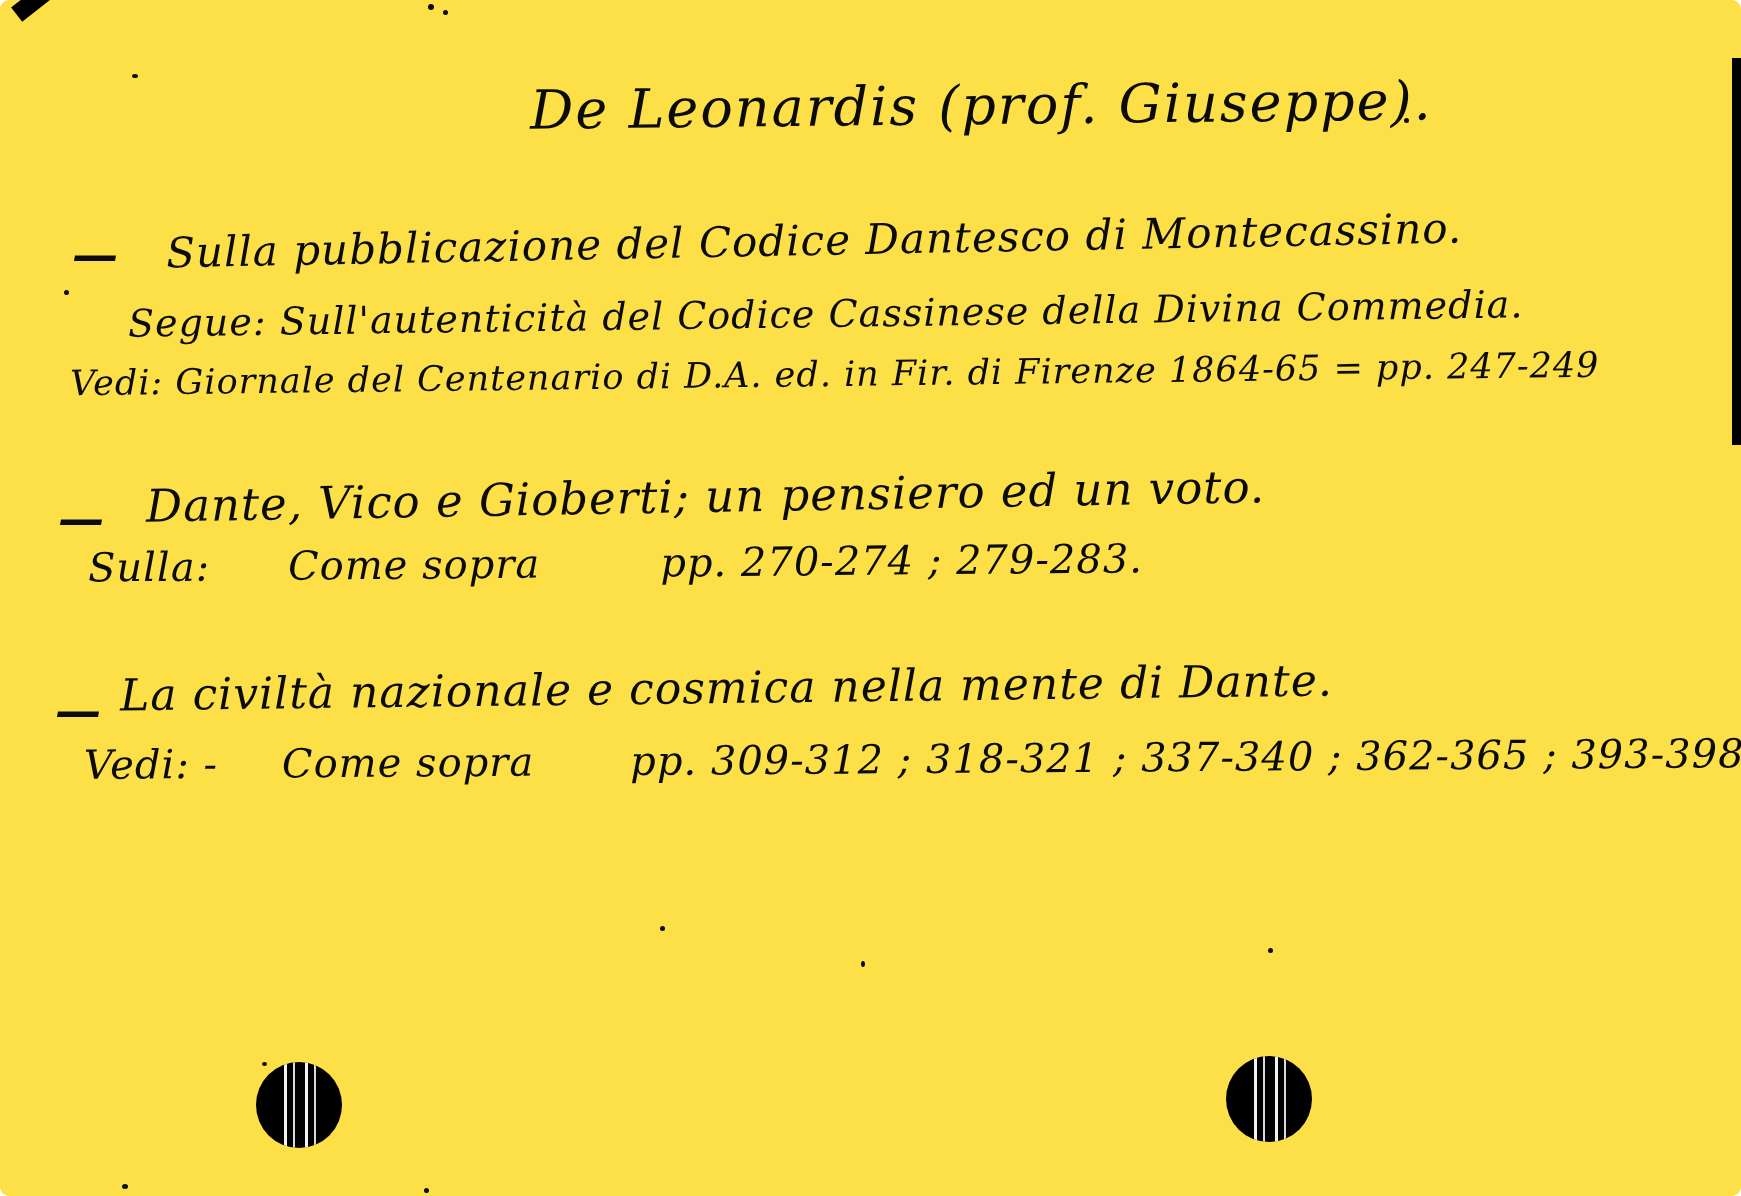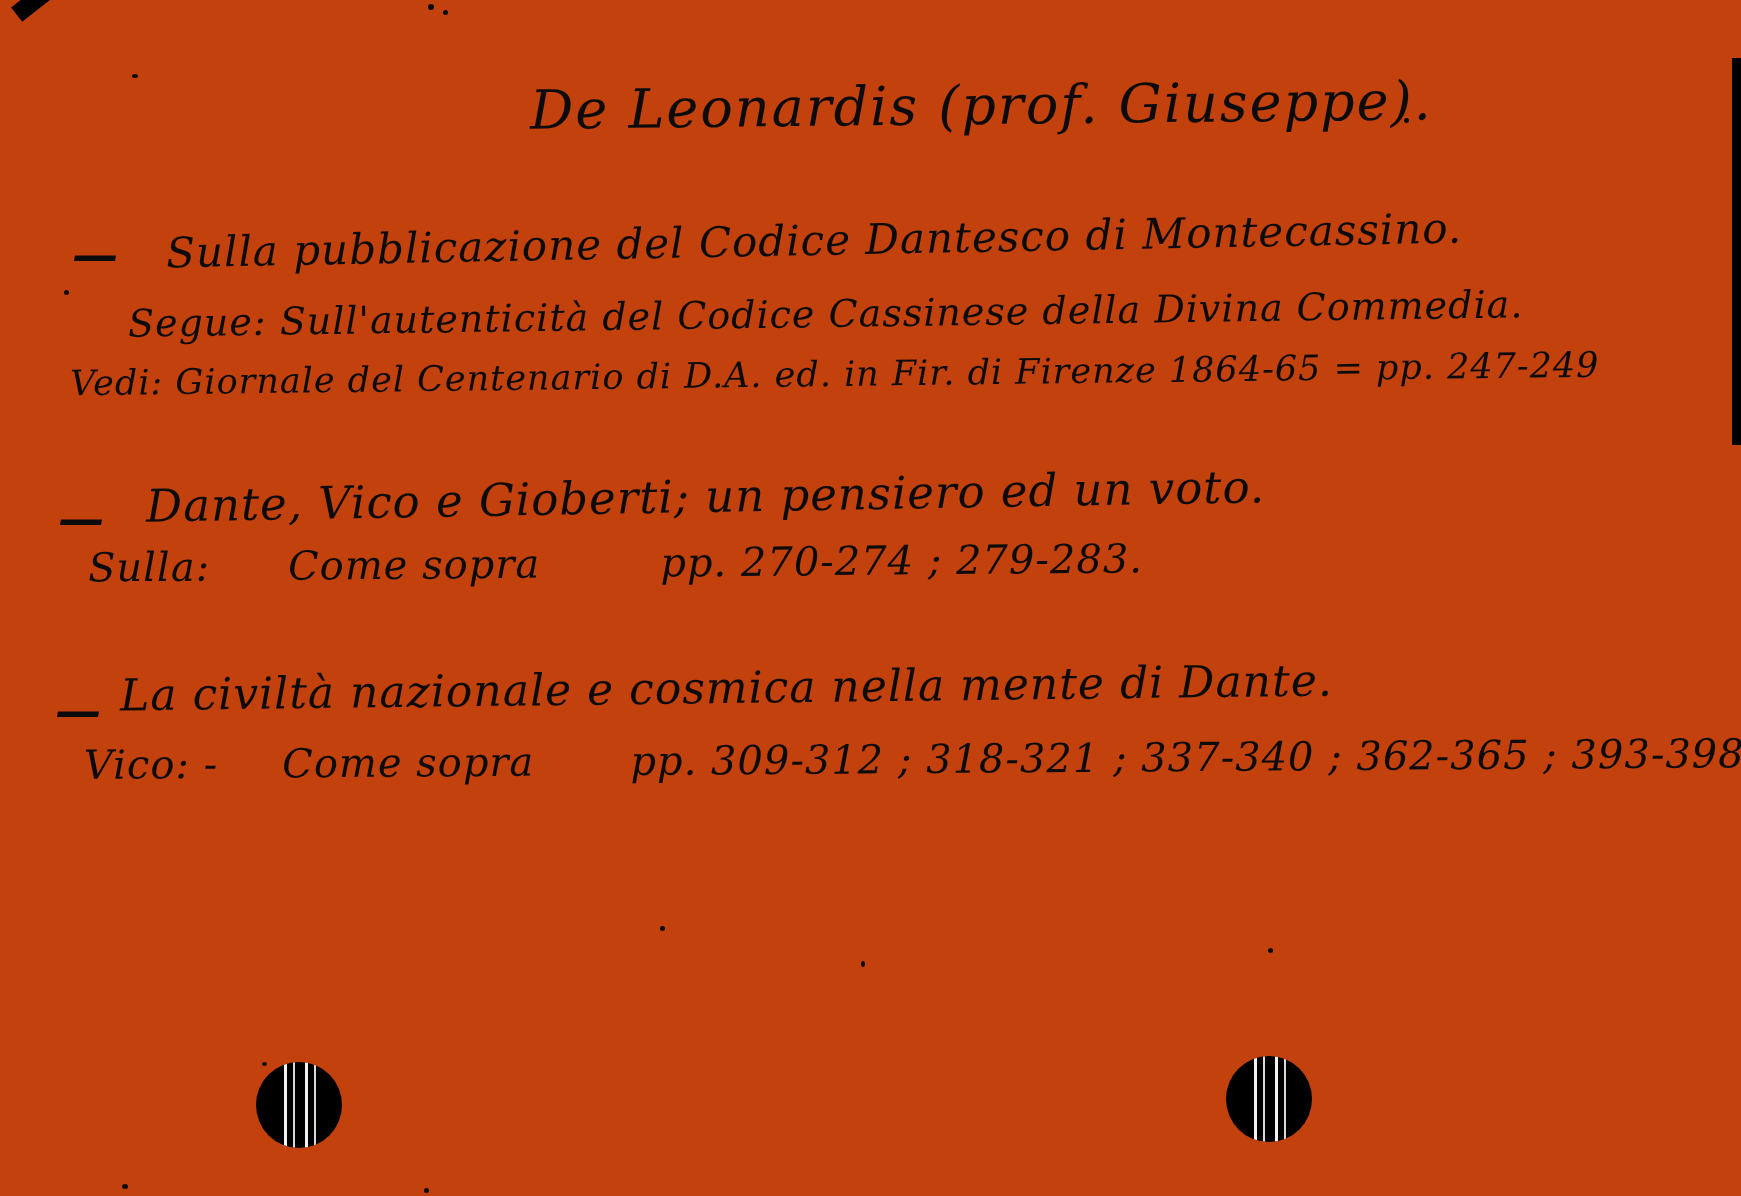--- a/index.html
+++ b/index.html
@@ -11,21 +11,22 @@
     width: 1741px;
     height: 1196px;
     position: relative;
     overflow: hidden;
     font-family: "DejaVu Serif", serif;
     color: #0b0b0b;
   }
   .card {
     position: absolute;
     inset: 0;
-    background: #c2410c;
+    background: #fde047;
+    border-radius: 9px;
   }
   .hw {
     position: absolute;
     font-style: italic;
     white-space: nowrap;
     letter-spacing: 1px;
     color: #0b0b0b;
   }
   
   .heading {
@@ -119,21 +120,21 @@
 
   <span class="hw dash2">—</span>
   <div class="hw t2">Dante, Vico e Gioberti; un pensiero ed un voto.</div>
   <div class="hw v2">
     <span>Sulla:</span><span class="vedi-ref">Come sopra</span><span class="vedi-pages">pp. 270-274 ; 279-283.</span>
   </div>
 
   <span class="hw dash3">—</span>
   <div class="hw t3">La civiltà nazionale e cosmica nella mente di Dante.</div>
   <div class="hw v3">
-    <span>Vico: -</span><span class="vedi-ref">Come sopra</span><span class="vedi-pages">pp. 309-312 ; 318-321 ; 337-340 ; 362-365 ; 393-398.</span>
+    <span>Vedi: -</span><span class="vedi-ref">Come sopra</span><span class="vedi-pages">pp. 309-312 ; 318-321 ; 337-340 ; 362-365 ; 393-398.</span>
   </div>
 
   <div class="hole hole-left">
     <div class="streaks"></div>
   </div>
   <div class="hole hole-right">
     <div class="streaks"></div>
   </div>
 
   <div class="edge-strip"></div>

